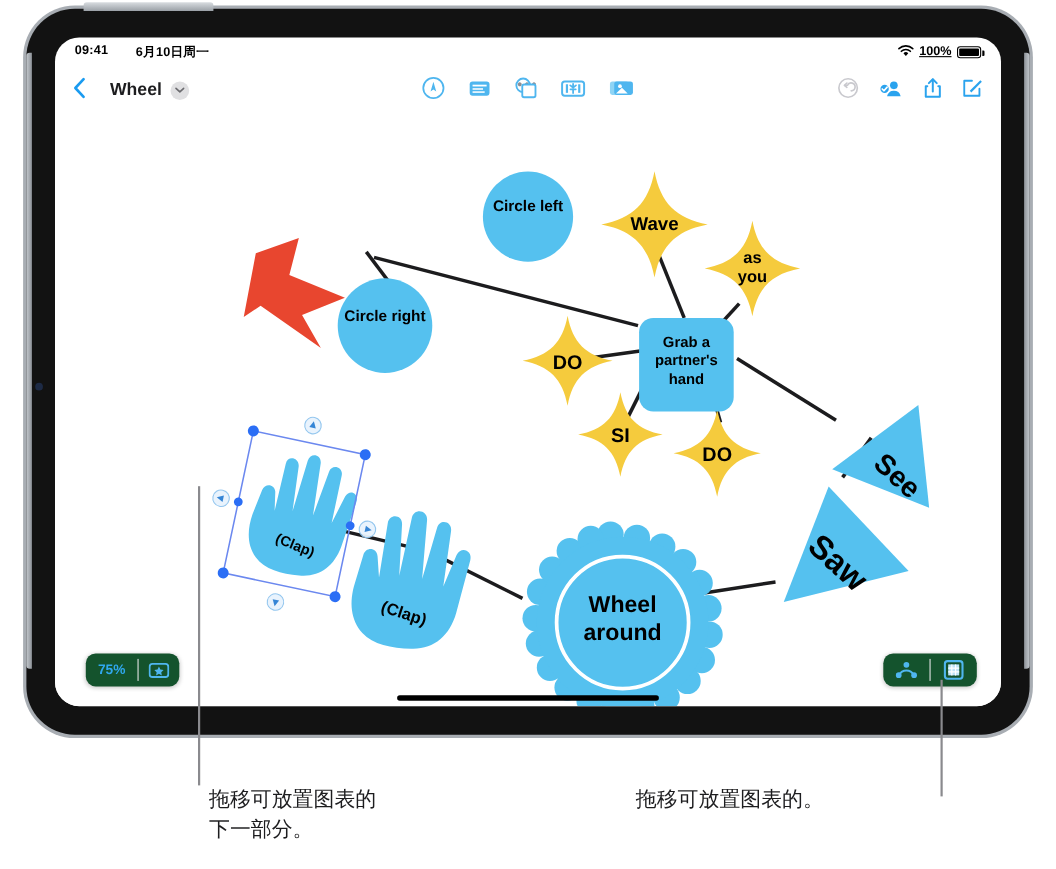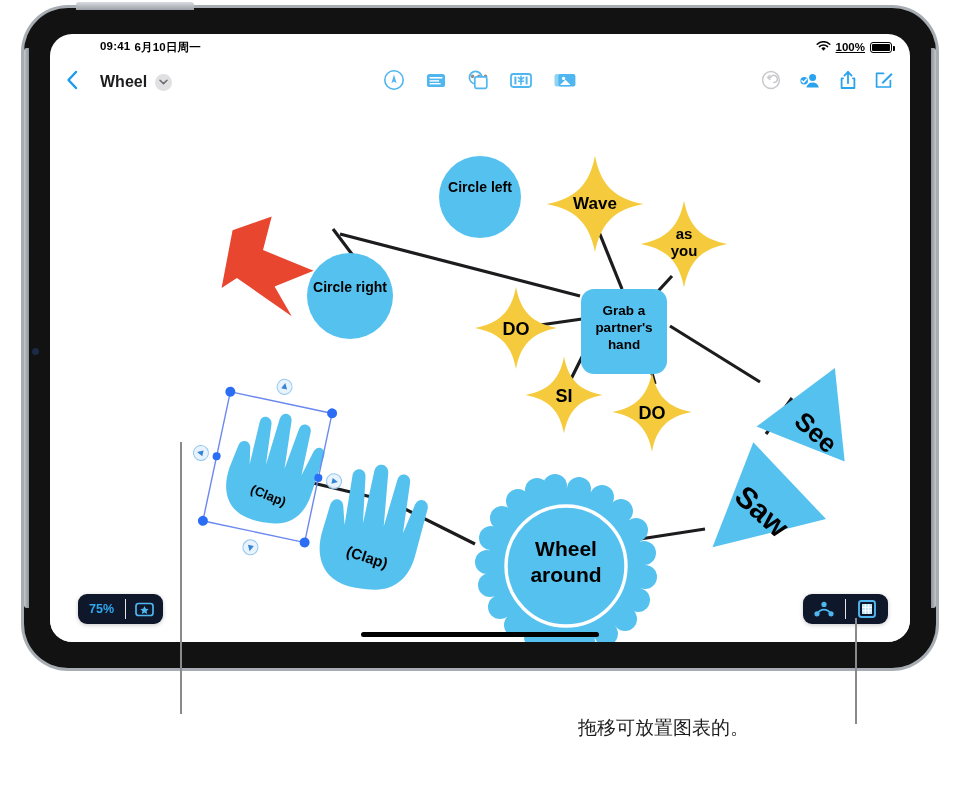--- a/index.html
+++ b/index.html
@@ -55,21 +55,21 @@
   }
 
   
   #status-bar {
     position: absolute; left: 0; top: 0;
     width: 100%; height: 26px;
     display: flex; align-items: center;
     padding: 0 18px;
     font-size: 11.5px; font-weight: bold; color: #000;
   }
-  #status-left { display: flex; gap: 4px; letter-spacing: .2px; margin-left: 32px;}
+  #status-left { display: flex; gap: 25px; letter-spacing: .2px;}
   #status-right {
     margin-left: auto; display: flex; align-items: center; gap: 5px;
     font-size: 11.5px; font-weight: bold; text-decoration: underline;
   }
   .wifi-glyph { font-size: 12px; line-height: 1; }
   .battery {
     width: 22px; height: 11px;
     border: 1.5px solid #000; border-radius: 3px;
     position: relative; display: inline-block;
   }
@@ -125,21 +125,21 @@
   #canvas svg { display: block; }
 
   .node-label {
     font-family: "Liberation Sans", sans-serif;
     font-weight: bold; fill: #000;
   }
 
   
   .pill {
     position: absolute; bottom: 18px;
-    height: 30px; background: #0f172a;
+    height: 30px; background: #14532d;
     border-radius: 9px;
     box-shadow: 0 1px 4px rgba(0,0,0,.22);
     display: flex; align-items: center; text-align: center;
   }
   #zoom-pill { left: 28px; }
   #zoom-value {
     font-size: 12.5px; font-weight: bold; color: #30a8ef;
     padding: 0 11px;
   }
   #zoom-divider { width: 1px; height: 20px; background: #e3e3e5; }
@@ -467,15 +467,17 @@
     </div>
 
     <div id="home-indicator"></div>
   </div>
 </div>
 
 <div class="callout-line" id="callout-line-left"></div>
 <div class="callout-line" id="callout-line-right"></div>
 
 <div class="callout-text" id="callout-text-left">
+  <div>拖移可放置图表的</div>
+  <div>下一部分。</div>
 </div>
 
 <div class="callout-text" id="callout-text-right">拖移可放置图表的。</div>
 
 </body></html>

